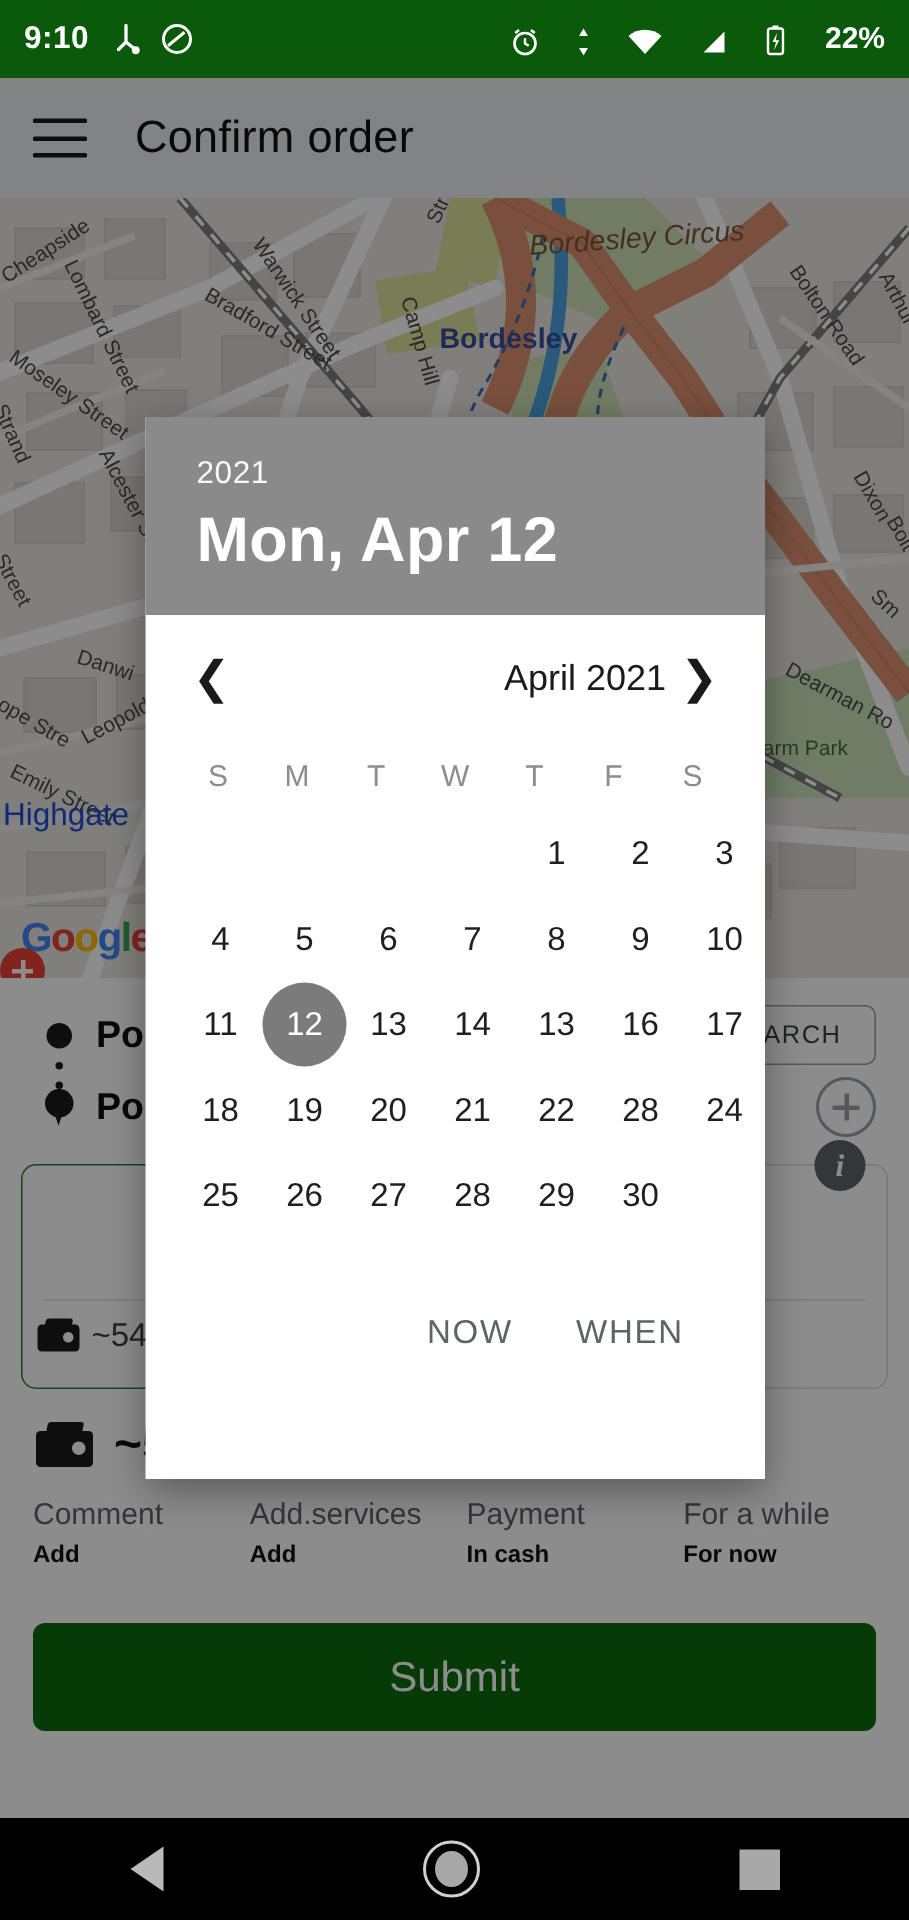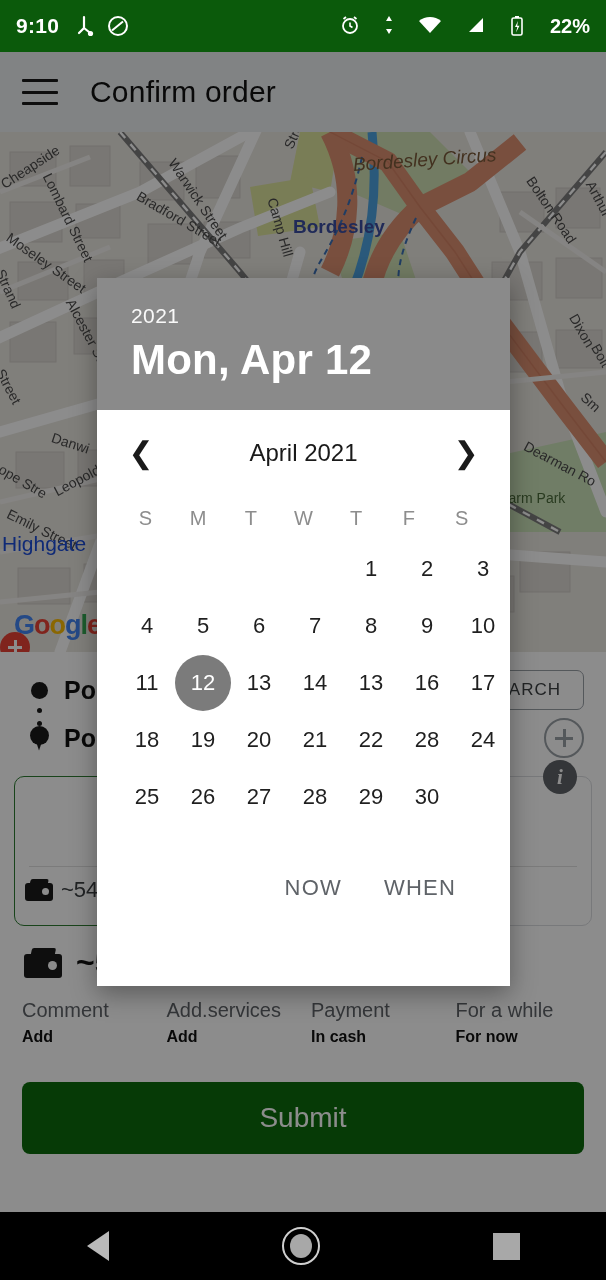--- a/index.html
+++ b/index.html
@@ -12,21 +12,21 @@
 
   
   .statusbar{
     position:absolute; left:0; top:0; width:606px; height:52px;
     background:#0b5a0b; display:flex; align-items:center;
     padding:0 16px; color:#fff; z-index:60;
   }
   .sb-time{ font-size:21px; font-weight:700; letter-spacing:.3px; }
   .sb-left-icons{ display:flex; align-items:center; gap:12px; margin-left:16px; }
   .sb-spacer{ flex:1; }
-  .sb-right{ display:flex; align-items:flex-start; gap:24px; }
+  .sb-right{ display:flex; align-items:flex-end; gap:24px; }
   .sb-batt-txt{ font-size:20px; font-weight:700; margin-left:2px; }
   .sb-ico{ display:block; }
 
   
   .appbar{
     position:absolute; left:0; top:52px; width:606px; height:80px;
     background:#eceff1; display:flex; align-items:center; padding:0 22px;
     z-index:10;
   }
   .hamburger{ width:36px; height:26px; display:flex; flex-direction:column;
@@ -142,21 +142,21 @@
   .dlg-head{
     height:132px; background:#8a8a8a; padding:26px 34px 0 34px; color:#fff;
   }
   .dlg-year{ font-size:21px; letter-spacing:.4px; font-weight:500; opacity:.95; }
   .dlg-date{ font-size:42px; font-weight:700; margin-top:8px; letter-spacing:.2px; }
 
   .dlg-body{ padding:0 22px; }
   .cal-nav{ display:flex; align-items:center; height:86px; }
   .cal-arrow{ width:44px; text-align:center; font-size:30px; color:#1a1a1a;
     line-height:1; cursor:pointer; }
-  .cal-month{ flex:1; text-align:center; font-size:24px; color:#1a1a1a; }
+  .cal-month{ flex:1; text-align:right; font-size:24px; color:#1a1a1a; }
   .dow-row{ display:grid; grid-template-columns:repeat(7,1fr); }
   .dow{ text-align:center; font-size:20px; color:#8d8d8d; height:44px; line-height:44px; }
   .cal-grid{ display:grid; grid-template-columns:repeat(7,1fr); row-gap:0; }
   .day{
     height:57px; display:flex; align-items:center; justify-content:center;
     font-size:22px; color:#1f1f1f;
   }
   .day span{
     width:56px; height:56px; border-radius:50%;
     display:flex; align-items:center; justify-content:center;

